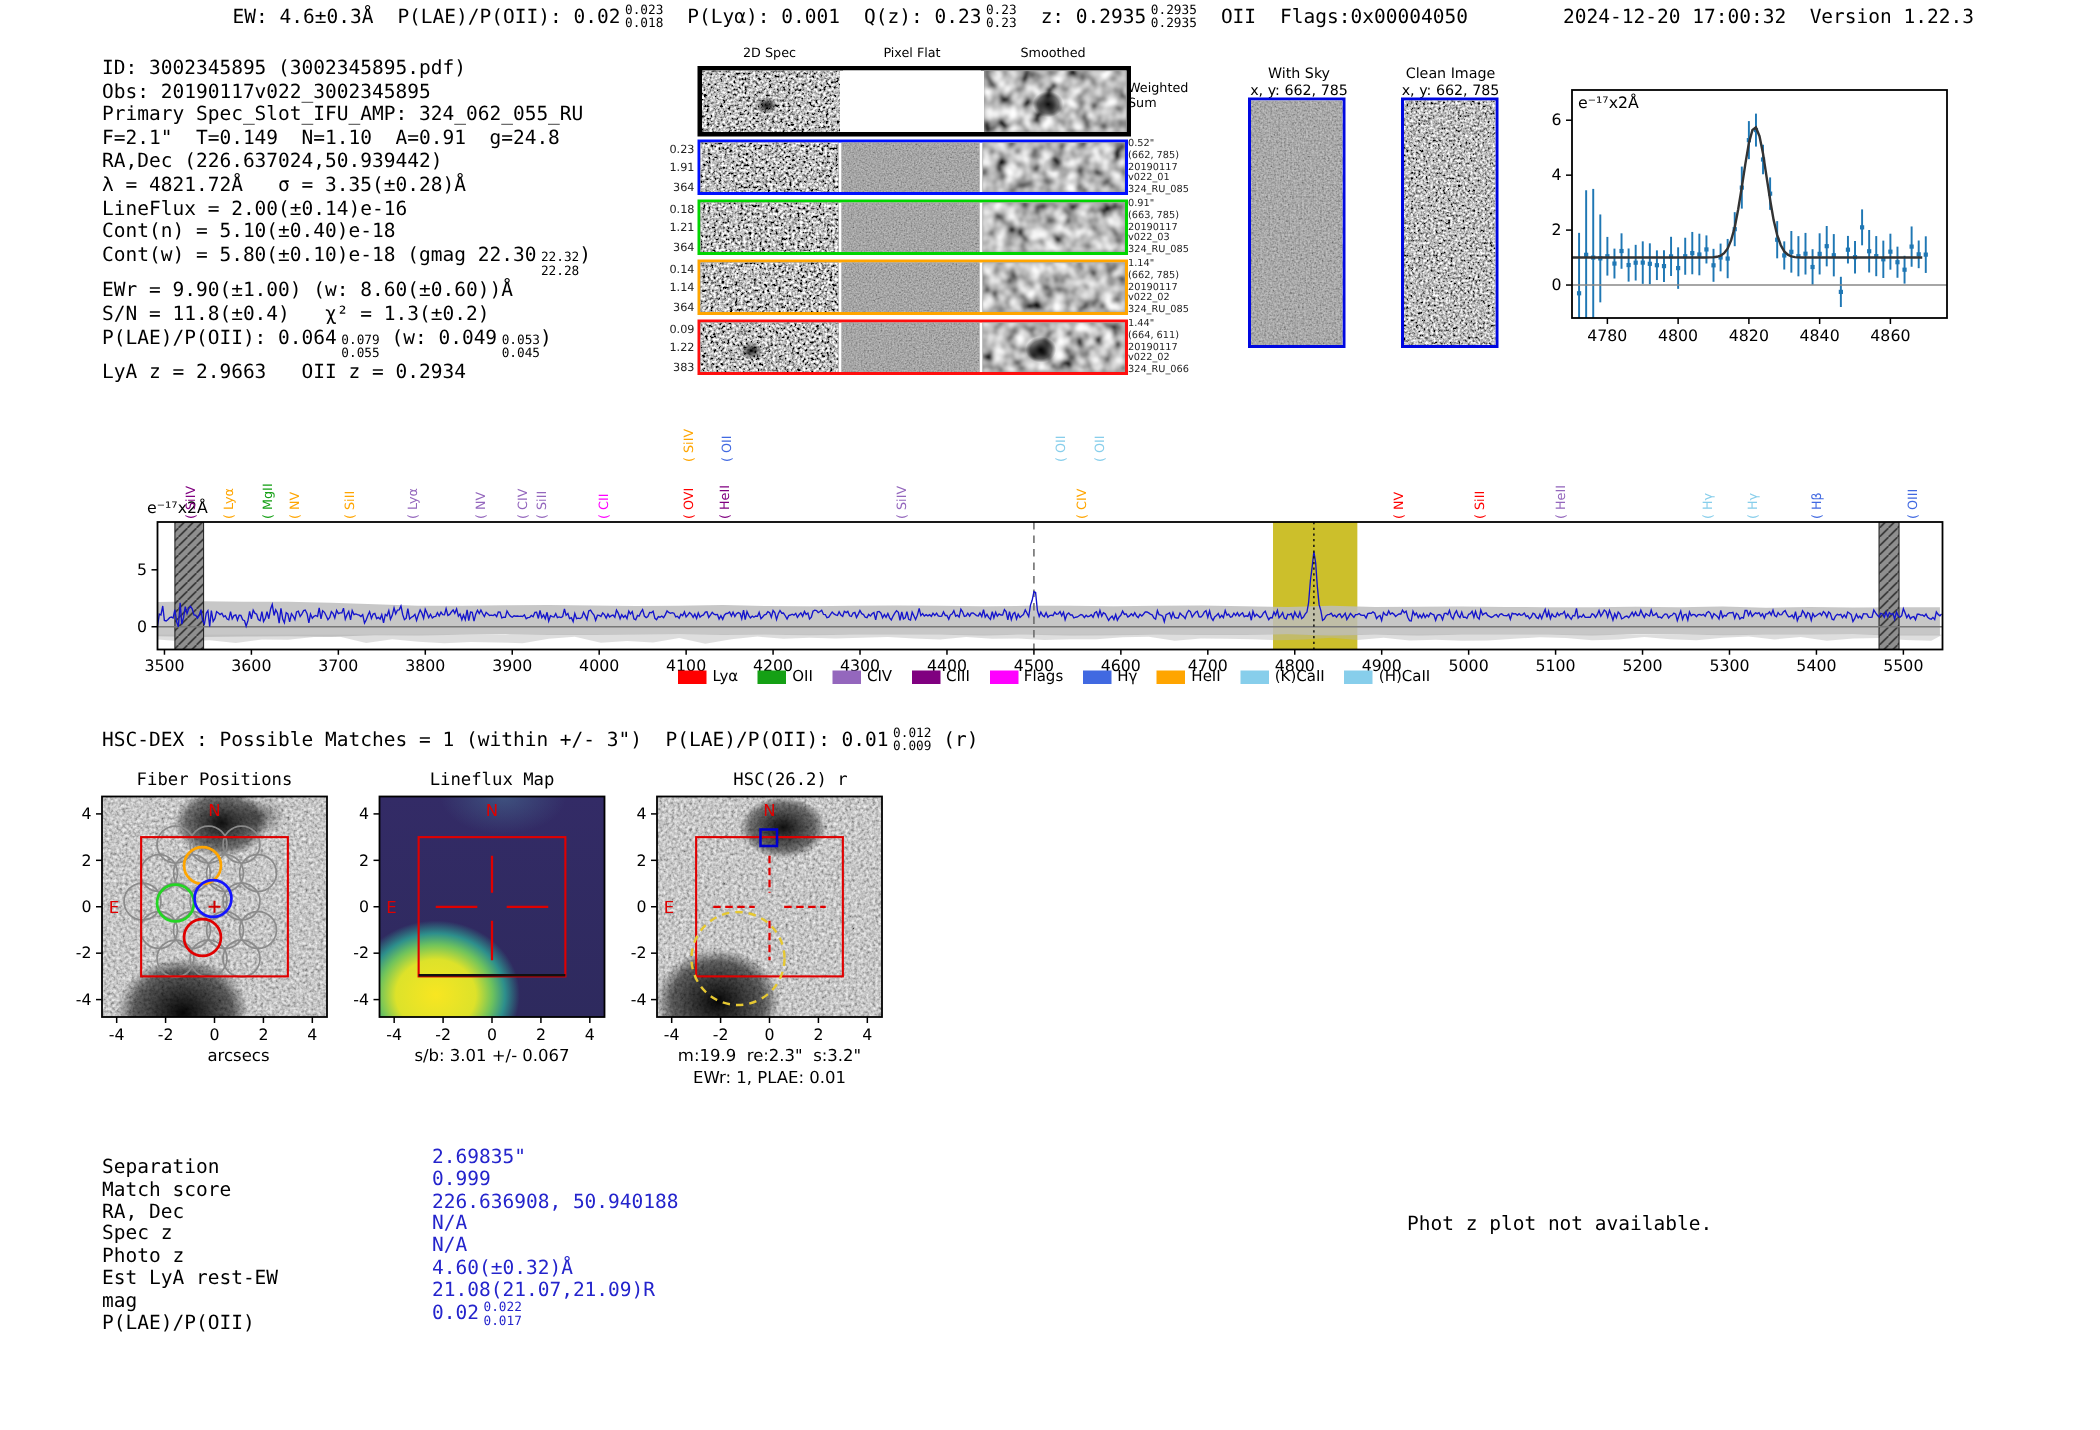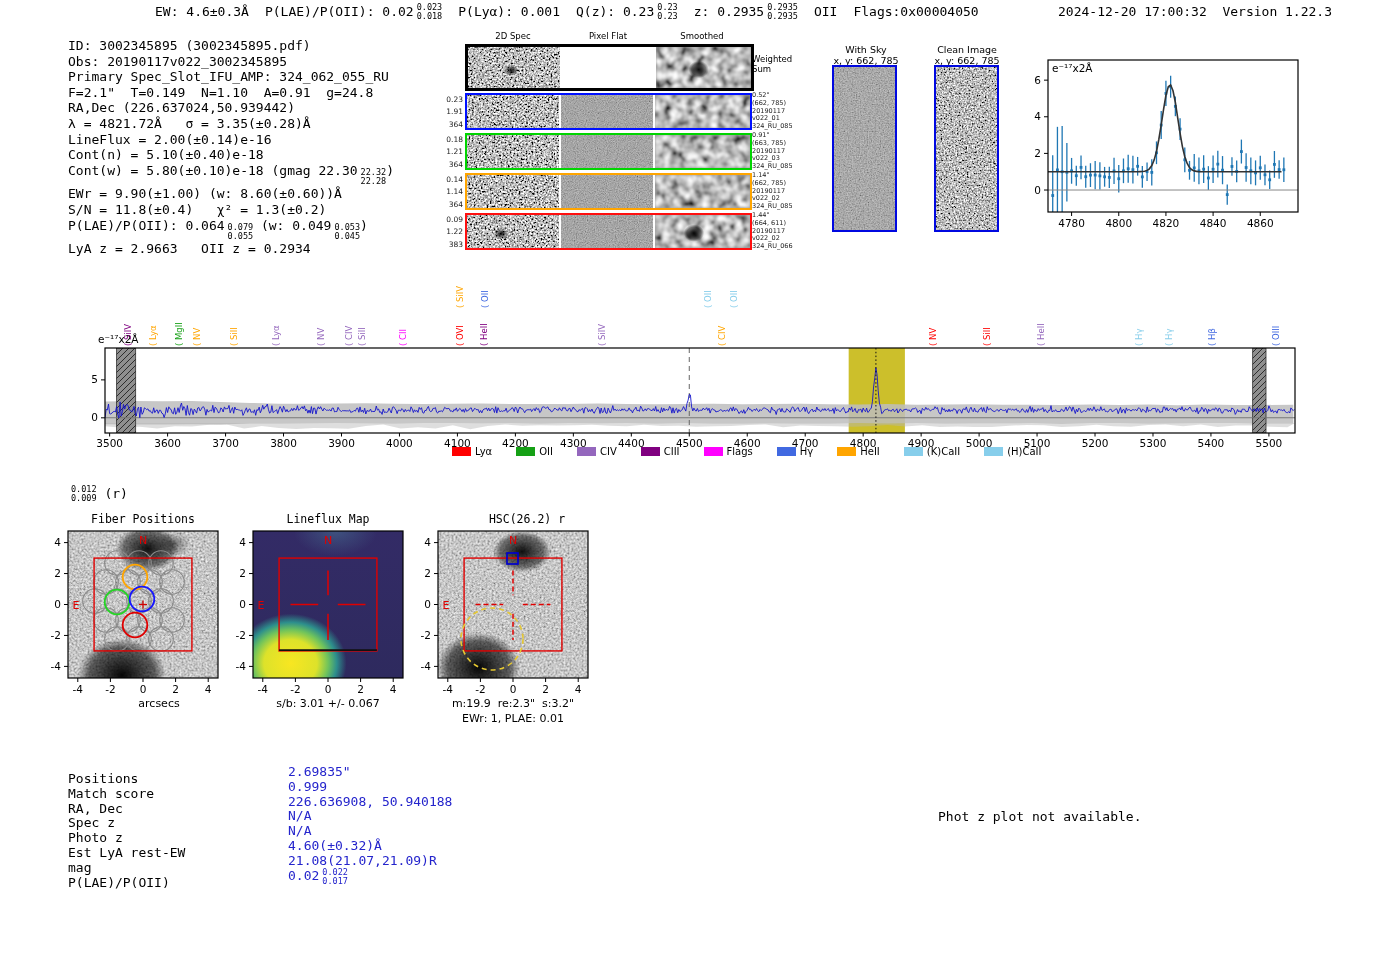--- a/index.html
+++ b/index.html
@@ -6,38 +6,38 @@
   body{width:1400px;height:953px;position:relative;overflow:hidden;
        font-family:"DejaVu Sans Mono",monospace;color:#000;}
   .abs{position:absolute;}
   .pre{white-space:pre;}
   .sans{font-family:"DejaVu Sans",sans-serif;}
   .mono{font-family:"DejaVu Sans Mono",monospace;}
   #hdr{left:155px;top:4px;font-size:13px;display:flex;align-items:flex-start;}
   #hdr .seg{margin-right:16px;display:inline-flex;}
   .stk{display:inline-flex;flex-direction:column;font-size:8.5px;line-height:1.1;
        margin-left:3px;margin-top:-1px;}
-  #hdr-right{right:68px;top:4px;font-size:13px;}
+  #hdr-right{right:84px;top:4px;font-size:13px;}
   #info-block{left:68px;top:38px;font-size:13px;line-height:15.6px;}
   #cut-headers span{position:absolute;transform:translateX(-50%);font-size:8.5px;top:0;}
   .cutrow{position:absolute;left:465px;width:283px;}
   .cpanel{position:absolute;top:0;height:100%;overflow:hidden;background:#8f8f8f;}
   .blobs{position:absolute;left:0;top:0;width:100%;height:100%;}
   .leftlab{position:absolute;width:24px;text-align:right;font-size:7.5px;line-height:12.4px;
            font-family:"DejaVu Sans",sans-serif;color:#222;}
   .rightlab{position:absolute;left:752px;font-size:6.5px;line-height:7.8px;
             font-family:"DejaVu Sans",sans-serif;color:#222;}
   .skybox{position:absolute;top:65px;width:61px;height:163px;border:2.5px solid #0008e0;overflow:hidden;}
   .skytitle{position:absolute;transform:translateX(-50%);font-size:9.5px;}
   .maptitle{position:absolute;transform:translateX(-50%);top:512px;font-size:11.5px;}
   .mapxlab{position:absolute;transform:translateX(-50%);font-size:11px;}
   .mapbg{position:absolute;width:150px;height:147px;overflow:hidden;}
   .speclab{position:absolute;transform:rotate(-90deg);transform-origin:0 0;
            font-size:8.5px;font-family:"DejaVu Sans",sans-serif;white-space:nowrap;}
-  #legend{left:452px;top:446px;display:flex;gap:24px;font-size:10px;align-items:center;}
+  #legend{left:452px;top:446px;display:flex;gap:13px;font-size:10px;align-items:center;}
   .lgi{display:flex;align-items:center;gap:4px;}
   .lgsw{width:19px;height:9px;display:inline-block;}
   #hsc-line{left:68px;top:486px;font-size:13px;display:flex;}
   #match-labels{left:68px;top:772px;font-size:13px;line-height:14.8px;}
   #match-values{left:288px;top:765px;font-size:13px;line-height:14.8px;}
   #match-values .v{display:flex;}
   #photz{left:938px;top:809px;font-size:13px;}
   svg{position:absolute;overflow:visible;}
 </style>
 </head>
@@ -687,20 +687,21 @@
       <span class="lgsw" style="background: rgb(135, 206, 235);"></span>
       <span>(K)CaII</span>
     </div>
     <div class="lgi">
       <span class="lgsw" style="background: rgb(135, 206, 235);"></span>
       <span>(H)CaII</span>
     </div>
   </div>
 
 <div id="hsc-line" class="abs pre">
+  <span class="pre">HSC-DEX : Possible Matches = 1 (within +/- 3")  P(LAE)/P(OII): 0.01</span>
   <span class="stk"><span>0.012</span><span>0.009</span></span>
   <span class="pre"> (r)</span>
 </div>
 
 <span class="maptitle mono" style="left:143px;">Fiber Positions</span>
 <span class="maptitle mono" style="left:328px;">Lineflux Map</span>
 <span class="maptitle mono" style="left:527px;">HSC(26.2) r</span>
 
 <div class="mapbg" id="fiberbg" style="left:68px;top:531px;">
     <svg width="150" height="147" style="position:absolute;left:0;top:0;overflow:hidden">
@@ -876,16 +877,16 @@
     <text x="23" y="29.105263157894736" text-anchor="end" font-size="10.5" font-family="DejaVu Sans, sans-serif">4</text>
     <text x="105" y="27" text-anchor="middle" font-size="11" fill="#e00000" font-family="DejaVu Sans, sans-serif">N</text>
     <text x="38" y="91.5" text-anchor="middle" font-size="11" fill="#e00000" font-family="DejaVu Sans, sans-serif">E</text>
   </svg>
 
 <span class="mapxlab sans" style="left:143px;top:697px;margin-left:16px;">arcsecs</span>
 <span class="mapxlab sans" style="left:328px;top:697px;">s/b: 3.01 +/- 0.067</span>
 <span class="mapxlab sans pre" style="left:513px;top:697px;">m:19.9  re:2.3"  s:3.2"</span>
 <span class="mapxlab sans" style="left:513px;top:712px;text-align:center;">EWr: 1, PLAE: 0.01</span>
 
-<div id="match-labels" class="abs pre"><div class="pre">Positions</div><div class="pre">Match score</div><div class="pre">RA, Dec</div><div class="pre">Spec z</div><div class="pre">Photo z</div><div class="pre">Est LyA rest-EW</div><div class="pre">mag</div><div class="pre">P(LAE)/P(OII)</div></div>
+<div id="match-labels" class="abs pre"><div class="pre">Separation</div><div class="pre">Match score</div><div class="pre">RA, Dec</div><div class="pre">Spec z</div><div class="pre">Photo z</div><div class="pre">Est LyA rest-EW</div><div class="pre">mag</div><div class="pre">P(LAE)/P(OII)</div></div>
 <div id="match-values" class="abs pre" style="color: rgb(36, 36, 204);"><div class="v pre"><span>2.69835"</span></div><div class="v pre"><span>0.999</span></div><div class="v pre"><span>226.636908, 50.940188</span></div><div class="v pre"><span>N/A</span></div><div class="v pre"><span>N/A</span></div><div class="v pre"><span>4.60(±0.32)Å</span></div><div class="v pre"><span>21.08(21.07,21.09)R</span></div><div class="v pre"><span>0.02</span><span class="stk"><span>0.022</span><span>0.017</span></span></div></div>
 
 <span id="photz" class="abs">Phot z plot not available.</span>
 
 </body></html>

